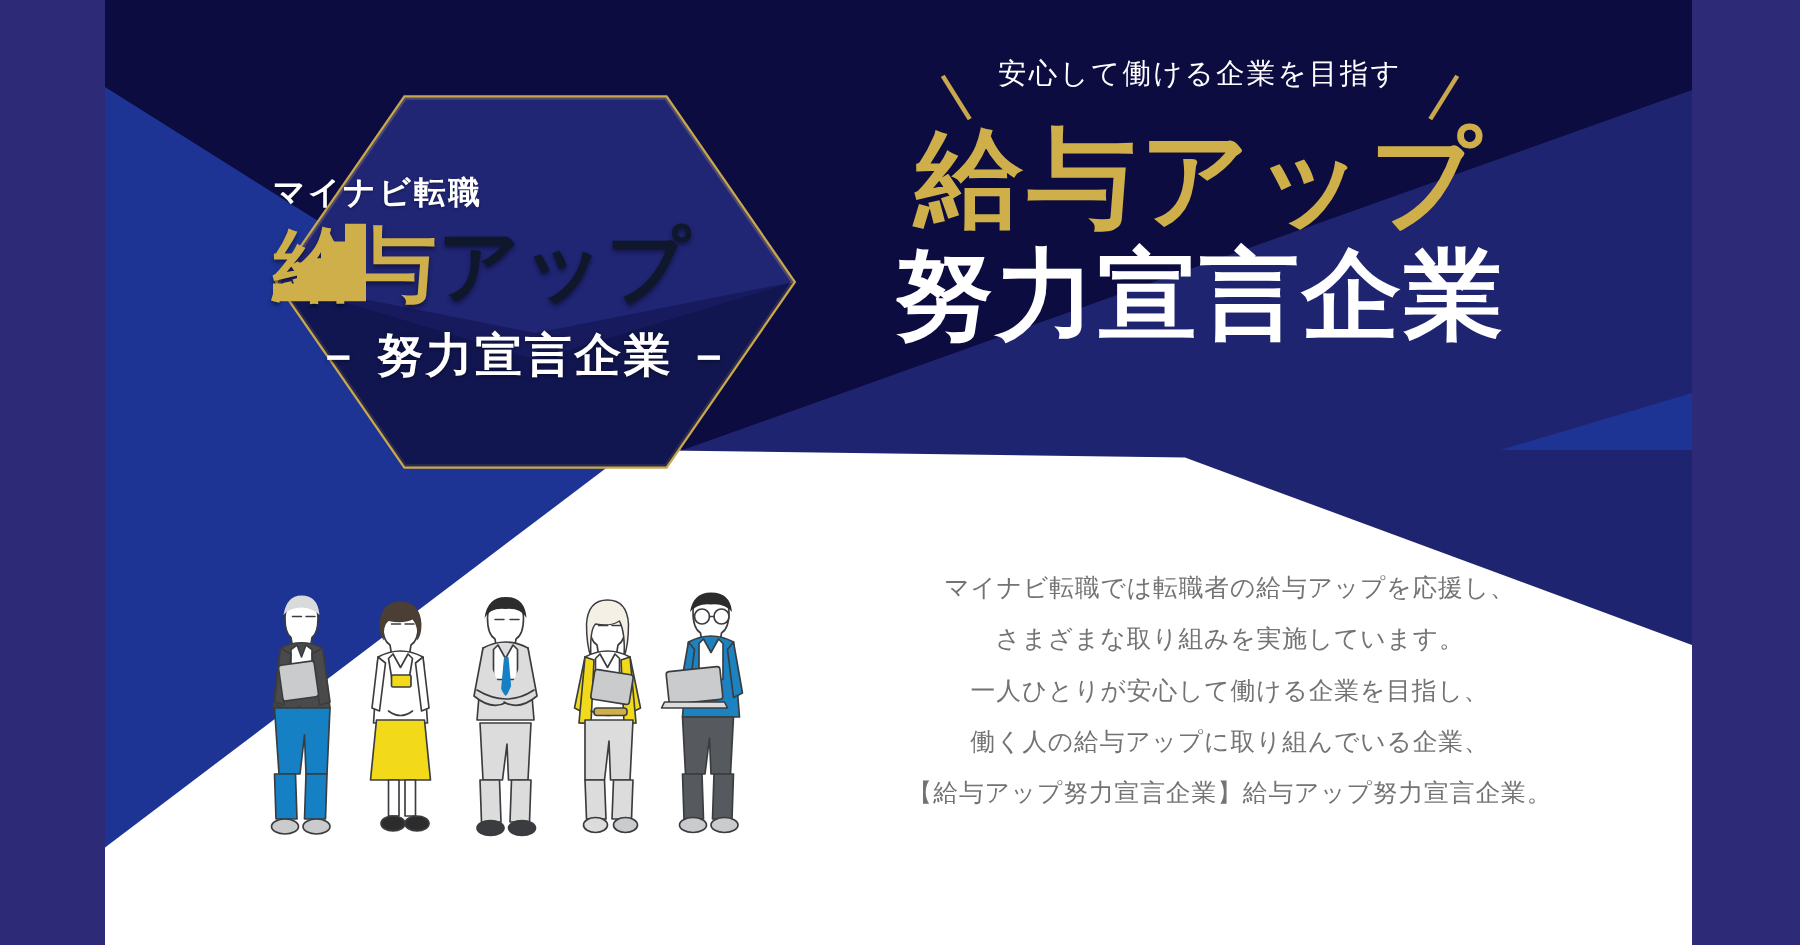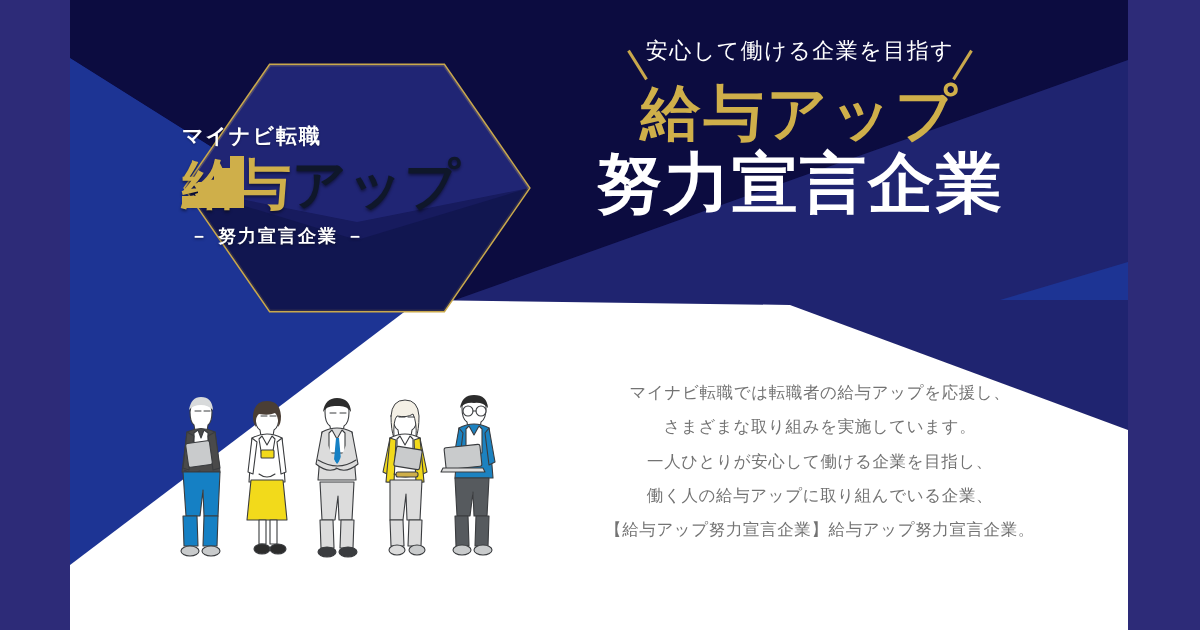--- a/index.html
+++ b/index.html
@@ -46,60 +46,61 @@
     line-height:1.06;
     letter-spacing:1px;
     white-space:nowrap;
     margin-top:8px;
   }
   .badge-main .g{color:#CFAF4A;text-shadow:0 2px 3px rgba(0,0,0,.45);}
   .badge-main .w{color:#0f172a;text-shadow:0 2px 3px rgba(0,0,0,.45);margin-top:28px;}
   .stairs{position:absolute;left:118px;top:-26px;}
   .badge-sub{
     color:#ffffff;
-    font-size:18px;
+    font-size:31px;
     font-weight:bold;
     letter-spacing:2px;
     line-height:1;
     margin-top:12px;
     white-space:nowrap;
     text-shadow:0 1px 3px rgba(0,0,0,.5);
+    margin-left:20px;
   }
   .badge-sub .dash{color:#ffffff;padding:0 8px;}
 
   
   .headline{
     position:absolute;
     left:560px; top:34px;
     width:480px;
     text-align:center;
   }
   .tagline-wrap{
     position:relative;
     height:46px;
   }
   .tagline{
     position:absolute;left:0;right:0;top:6px;
     color:#ffffff;
-    font-size:22px;
+    font-size:19px;
     letter-spacing:1.5px;
     line-height:1;
     white-space:nowrap;
   }
   .slash{
     position:absolute;
     width:3px;height:34px;
     background:#C9A84C;
     top:14px;
   }
   .slash.left{left:76px;transform:rotate(-32deg);}
   .slash.right{right:76px;transform:rotate(32deg);}
   .h-gold{
     color:#CFAF4A;
-    font-size:60px;
+    font-size:72px;
     font-weight:bold;
     letter-spacing:3px;
     line-height:1.08;
     white-space:nowrap;
     margin-top:2px;
   }
   .h-white{
     color:#ffffff;
     font-size:66px;
     font-weight:bold;

